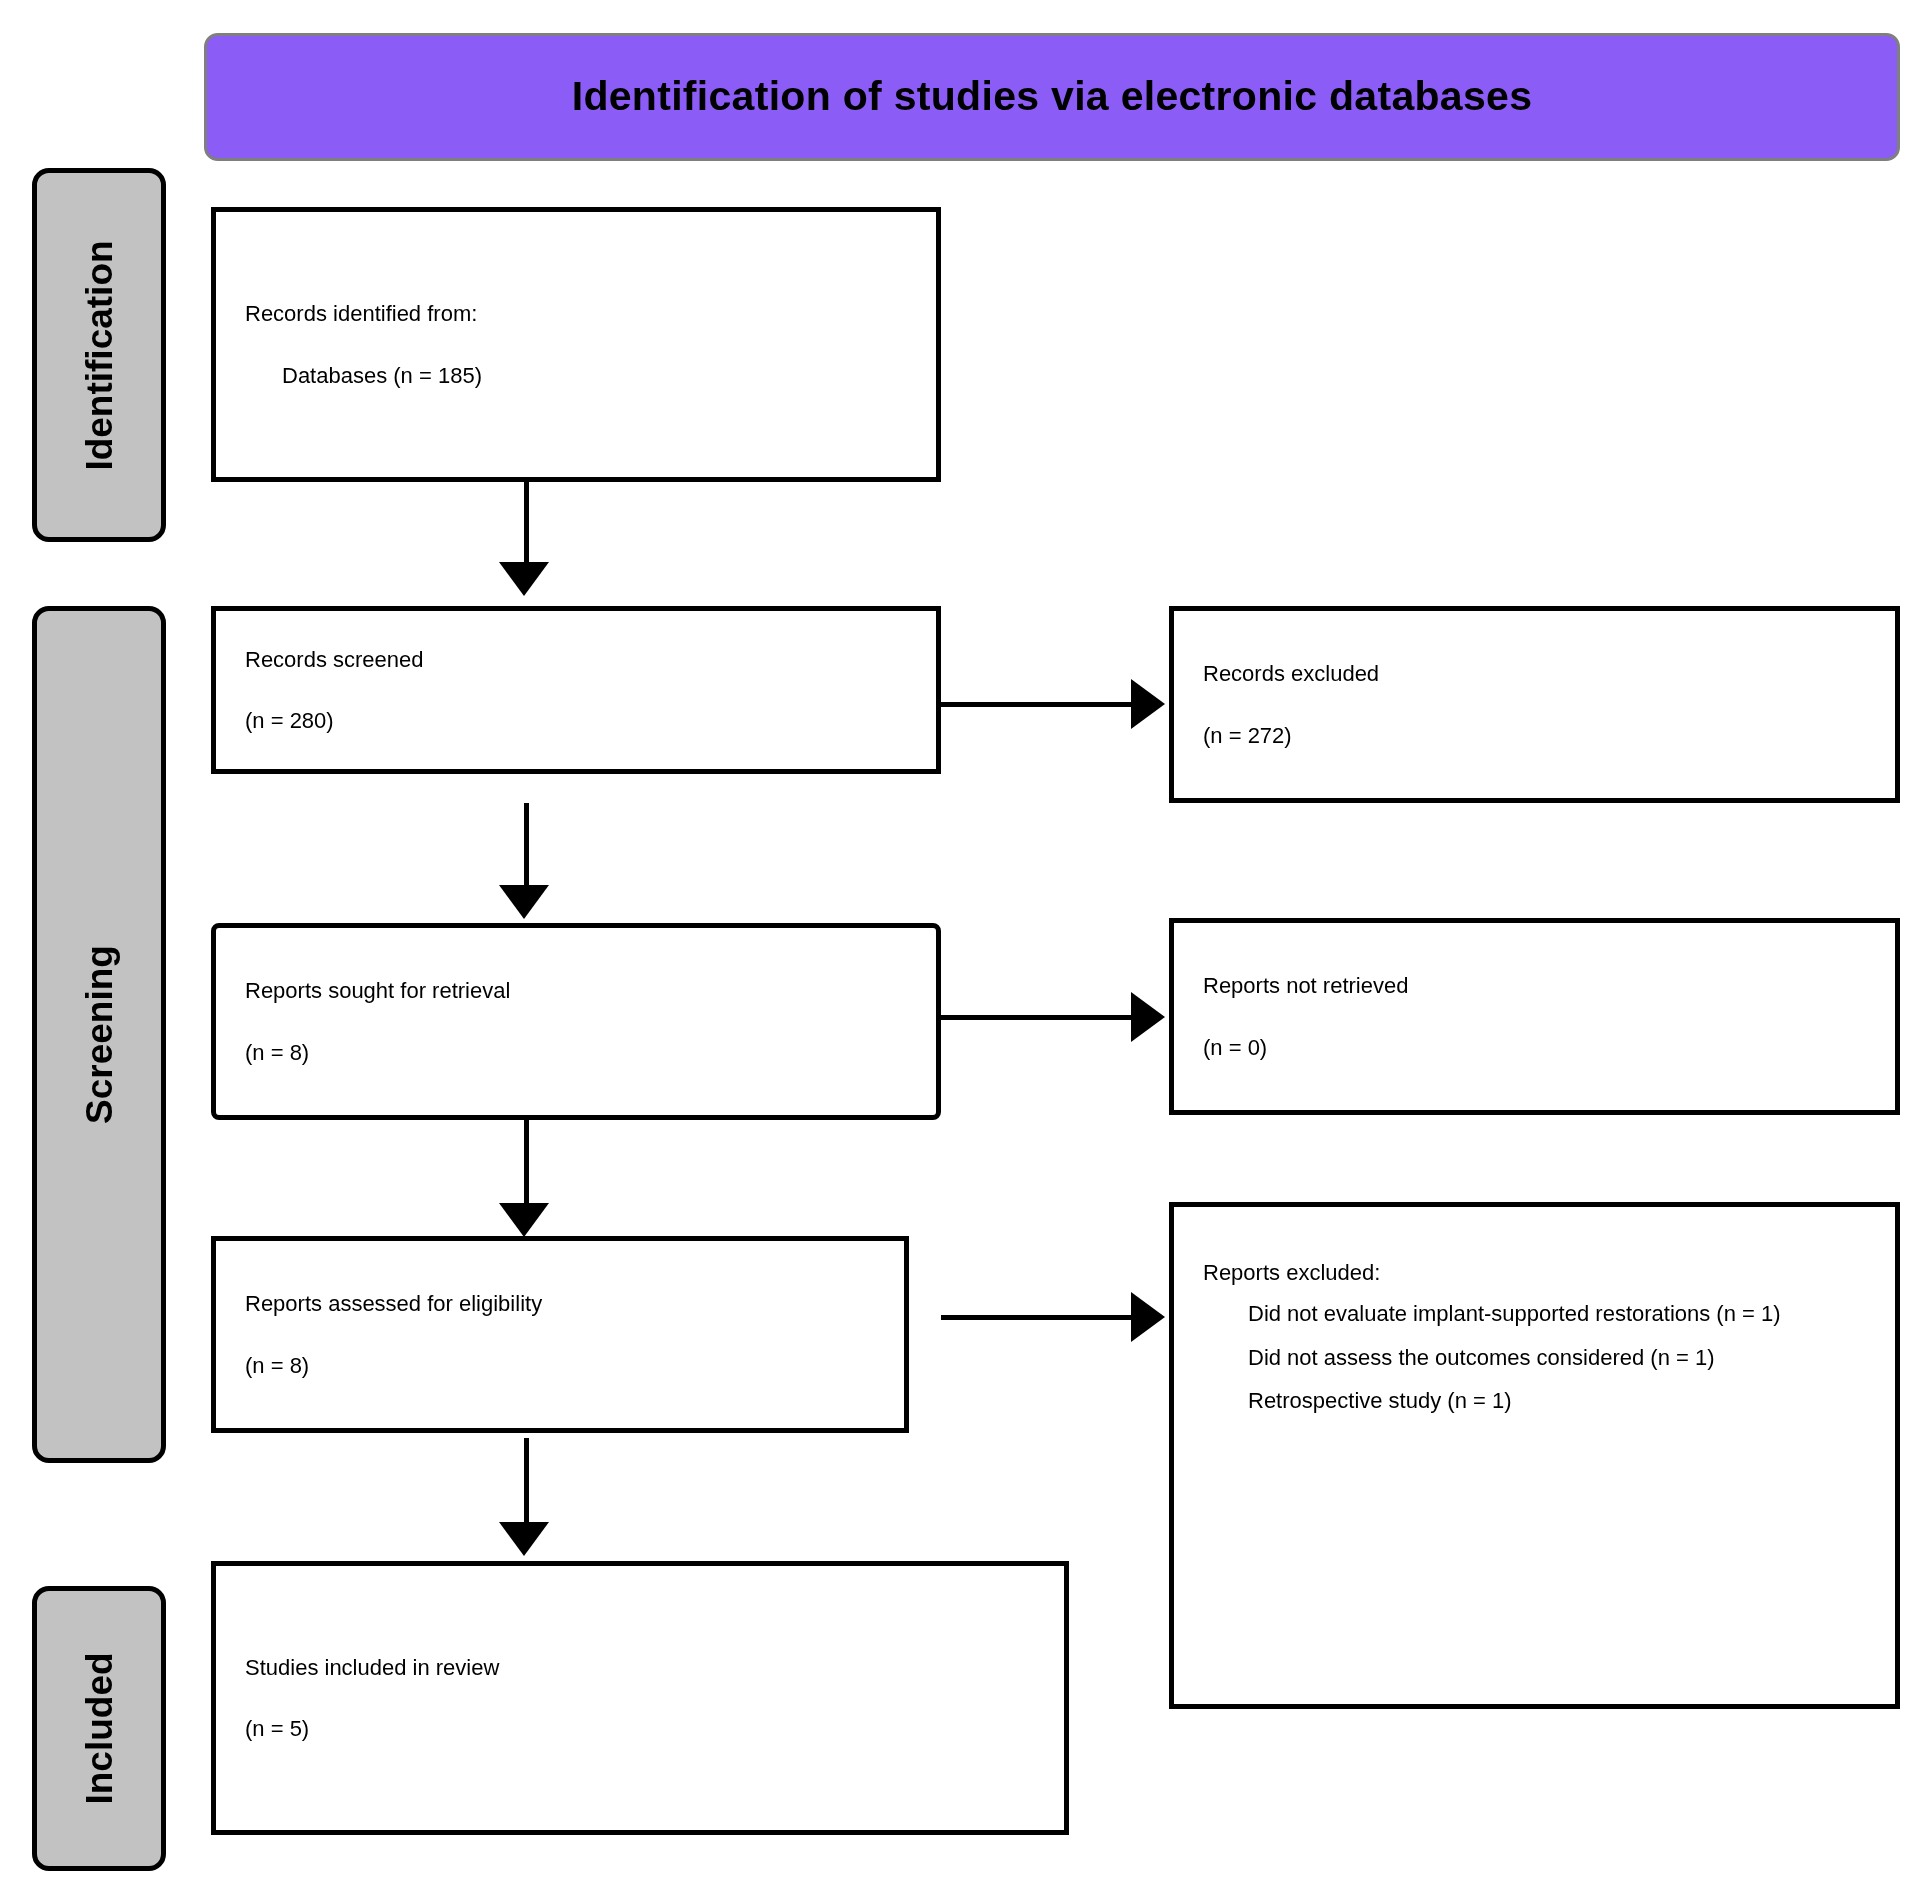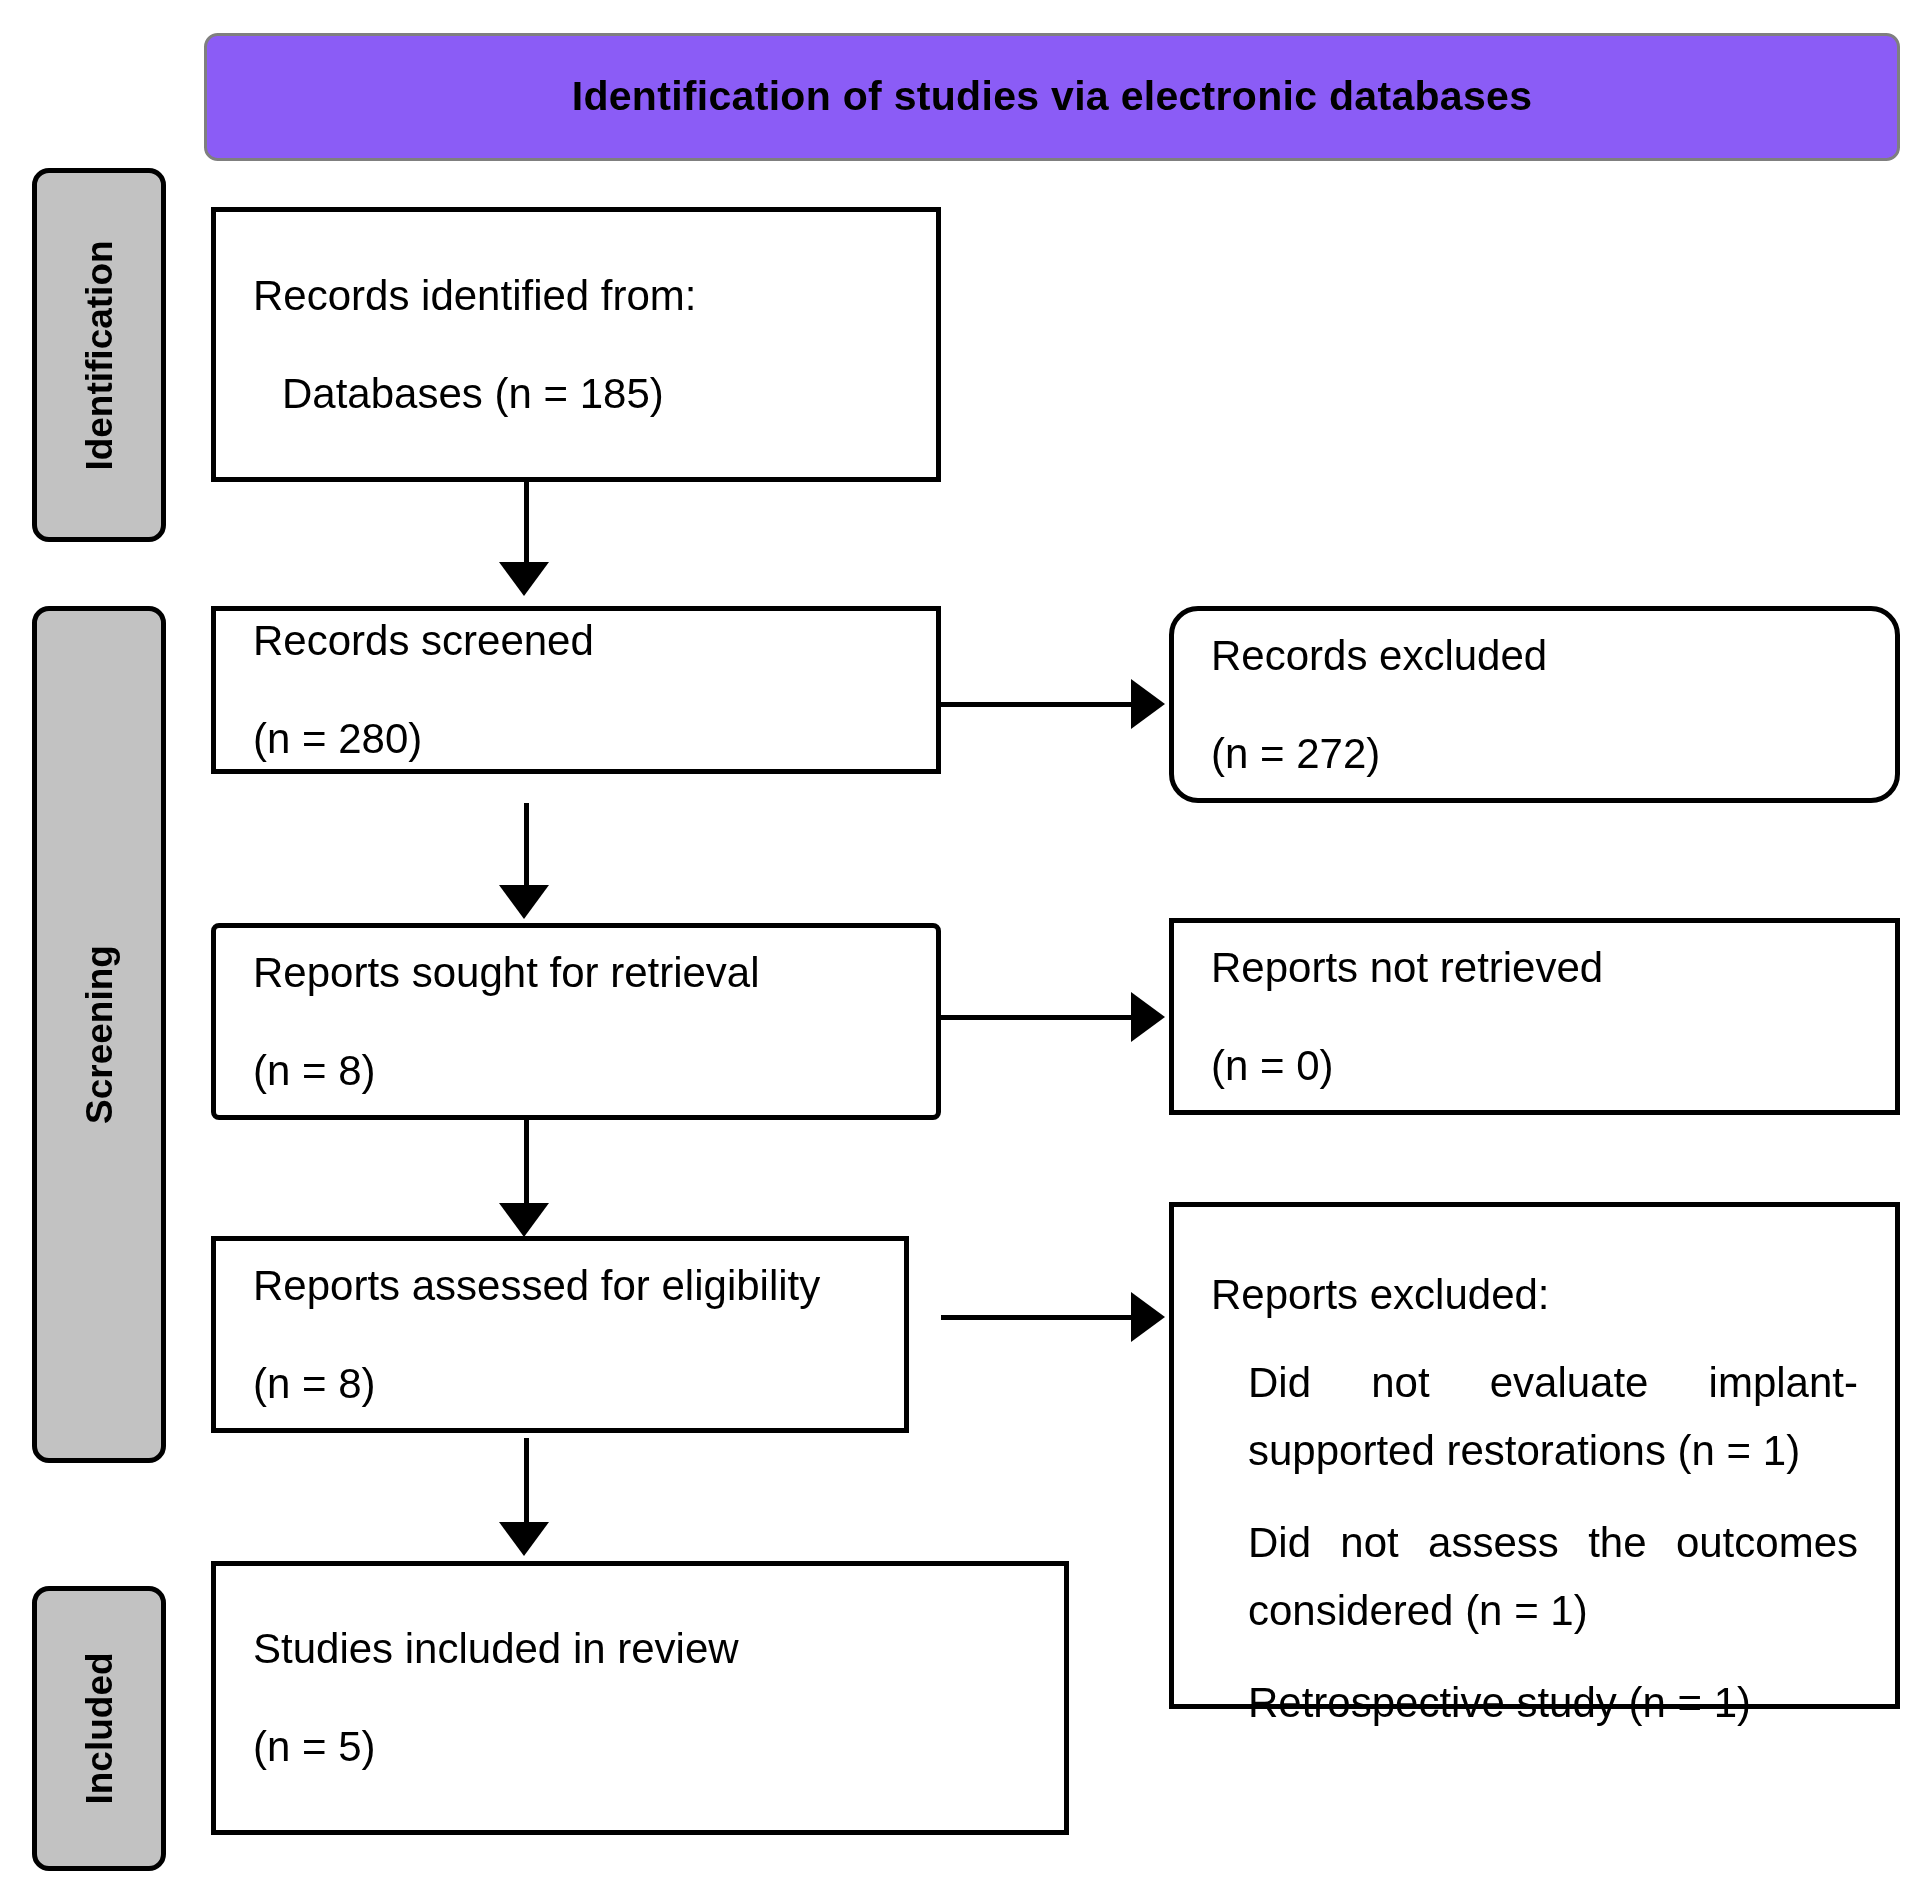--- a/index.html
+++ b/index.html
@@ -72,42 +72,42 @@
     position: absolute;
     background: #ffffff;
     border: 5.2px solid #000000;
     box-sizing: border-box;
     padding: 26.4px 25px;
     display: flex;
     flex-direction: column;
     justify-content: center;
   }
   .box p {
-    margin: 12px;
-    font-size: 42px;
+    margin: 4px;
+    font-size: 22px;
     line-height: 1.42;
     color: #000000;
   }
   .box p.indent { margin-left: 41px; }
   .box p.gap-top { margin-top: 26.4px; }
   .box p.just {
     margin-left: 49px;
     text-align: justify;
     text-align-last: left;
     line-height: 1.62;
   }
 
   
   #box-identified  { left: 211px;  top: 207px;  width: 730px; height: 275px; }
   #box-screened    { left: 211px;  top: 606px; width: 730px; height: 168px; }
   #box-sought      { left: 211px;  top: 923px; width: 730px; height: 197px; border-radius: 8px; }
   #box-assessed    { left: 211px;  top: 1236px; width: 698px; height: 197px; }
   #box-included    { left: 211px;  top: 1561px; width: 858px; height: 274px; }
   
-  #box-rec-excluded { left: 1169px; top: 606px; width: 731px; height: 197px; border-radius: 29px; }
+  #box-rec-excluded { left: 1169px; top: 606px; width: 731px; height: 197px; }
   #box-not-retr     { left: 1169px; top: 918px; width: 731px; height: 197px; }
   #box-rep-excluded { left: 1169px; top: 1202px; width: 731px; height: 507px;
                       justify-content: flex-start; padding-top: 46px; }
 
   
   .vline {
     position: absolute;
     width: 4.6px;
     background: #000000;
   }

